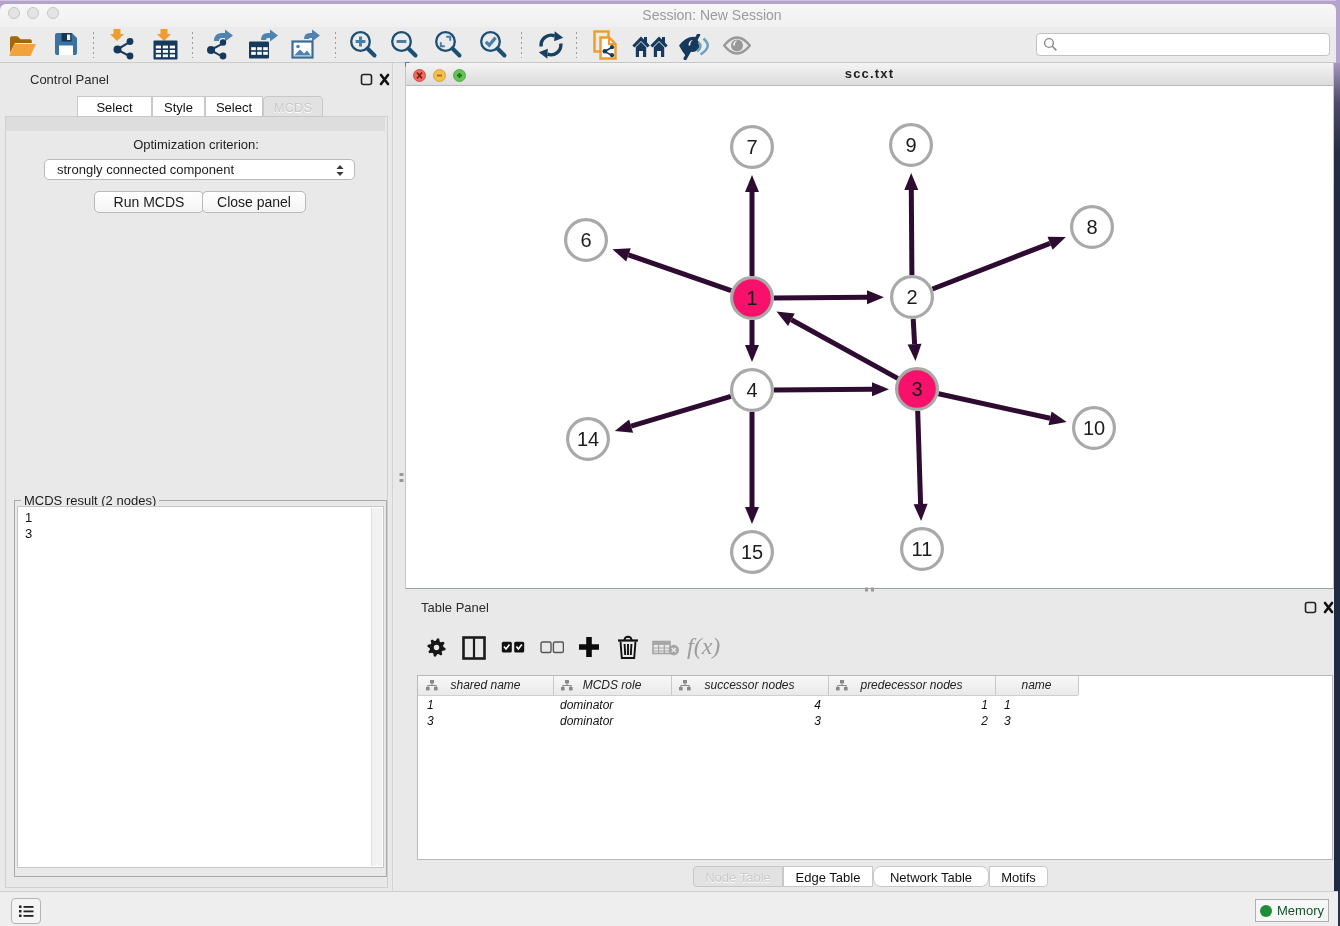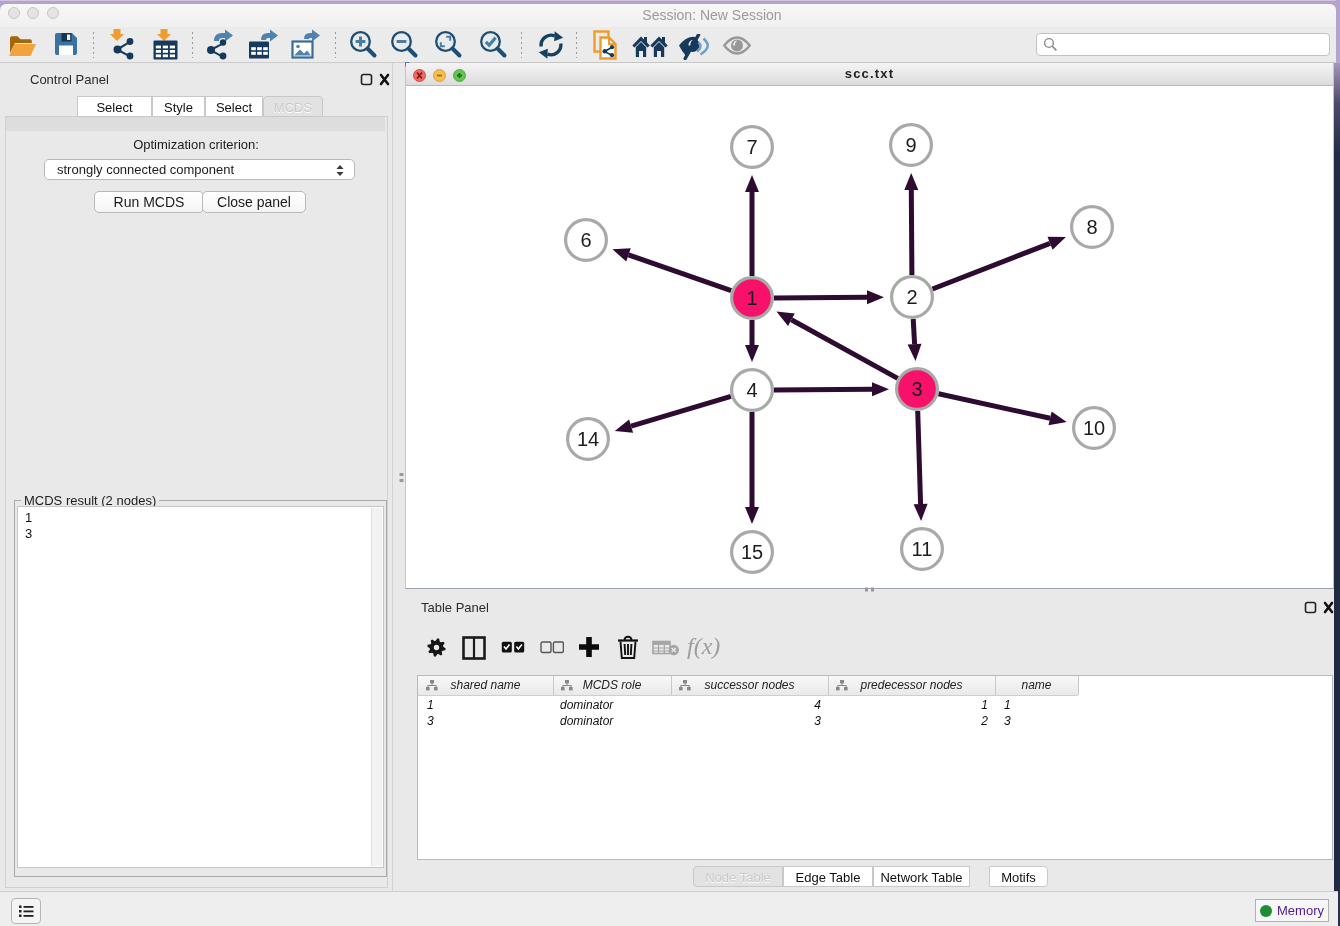--- a/index.html
+++ b/index.html
@@ -63,21 +63,21 @@
   border-bottom:1px solid #cfcfcf;}
 .th{position:absolute;top:0;height:19px;border-right:1px solid #c9c9c9;
   font-size:12px;color:#222;text-align:center;line-height:19px;}
 .td{position:absolute;font-size:12px;color:#111;height:16px;line-height:16px;}
 
 #btabs{position:absolute;left:288px;top:273px;height:21px;width:355px;}
 
 #statusbar{left:0;top:891px;width:1338px;height:35px;background:#eeeeee;border-top:1px solid #cfcfcf;}
 #listBtn{left:11px;top:6px;width:28px;height:24px;border:1px solid #b5b5b5;border-radius:4px;background:#f4f4f4;}
 #memBtn{left:1255px;top:7px;width:74px;height:23px;background:#f7f7f7;border:1px solid #b0b0b0;
-  font-size:13px;color:#4c1d95;text-align:center;line-height:22px;box-sizing:border-box;}
+  font-size:13px;color:#14532d;text-align:center;line-height:22px;box-sizing:border-box;}
 </style></head>
 <body>
 <div class="abs" id="deskTop"></div>
 <div class="abs" id="deskTopHi"></div>
 <div class="abs" style="left:0;top:4px;width:8px;height:8px;background:#b4a3cd;"></div>
 <div class="abs" style="left:1328px;top:4px;width:8px;height:8px;background:#b4a3cd;"></div>
 <div class="abs" id="titlebar">
   <div class="tl" style="left:7.5px;"></div>
   <div class="tl" style="left:27px;"></div>
   <div class="tl" style="left:46.5px;"></div>
@@ -432,21 +432,21 @@
     <div class="td" style="left:586px;top:21px;">1</div>
     <div class="td" style="left:9px;top:37px;">3</div>
     <div class="td" style="left:142px;top:37px;">dominator</div>
     <div class="td" style="left:253px;top:37px;width:150px;text-align:right;">3</div>
     <div class="td" style="left:410px;top:37px;width:160px;text-align:right;">2</div>
     <div class="td" style="left:586px;top:37px;">3</div>
   </div>
   <div class="abs" id="btabs">
     <div class="tab tabsel" style="left:0;width:90px;border-radius:4px 0 0 4px;">Node Table</div>
     <div class="tab" style="left:90px;width:90px;">Edge Table</div>
-    <div class="tab" style="left:180px;width:97px;">Network Table</div>
+    <div class="tab" style="left:180px;width:116px;border-radius:8px;">Network Table</div>
     <div class="tab" style="left:296px;width:59px;border-radius:0 4px 4px 0;">Motifs</div>
   </div>
 </div>
 <div class="abs" id="statusbar">
   <div class="abs" id="listBtn">
     <svg width="28" height="24" viewBox="0 0 28 24">
         <g fill="#222">
           <rect x="7" y="6.5" width="2.5" height="2.5"></rect>
           <rect x="11.5" y="7" width="10" height="1.8"></rect>
           <rect x="7" y="11" width="2.5" height="2.5"></rect>

